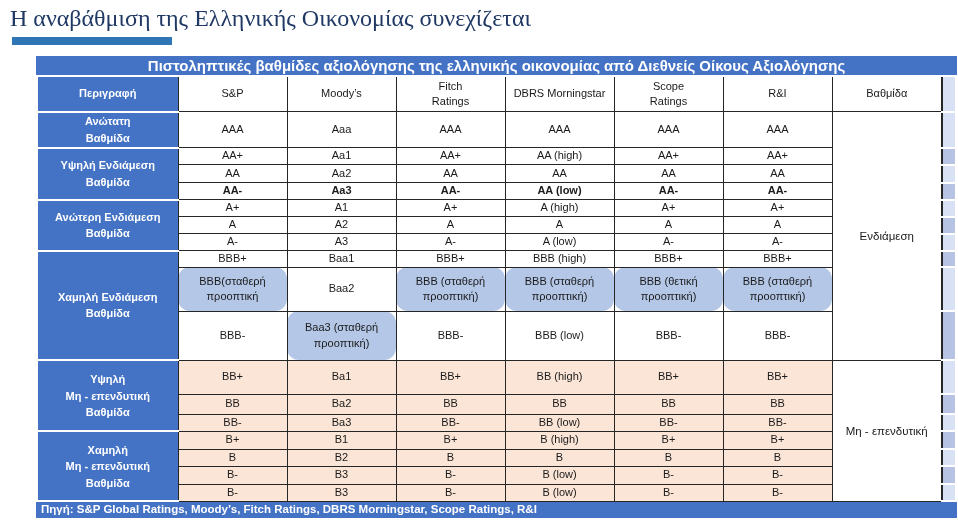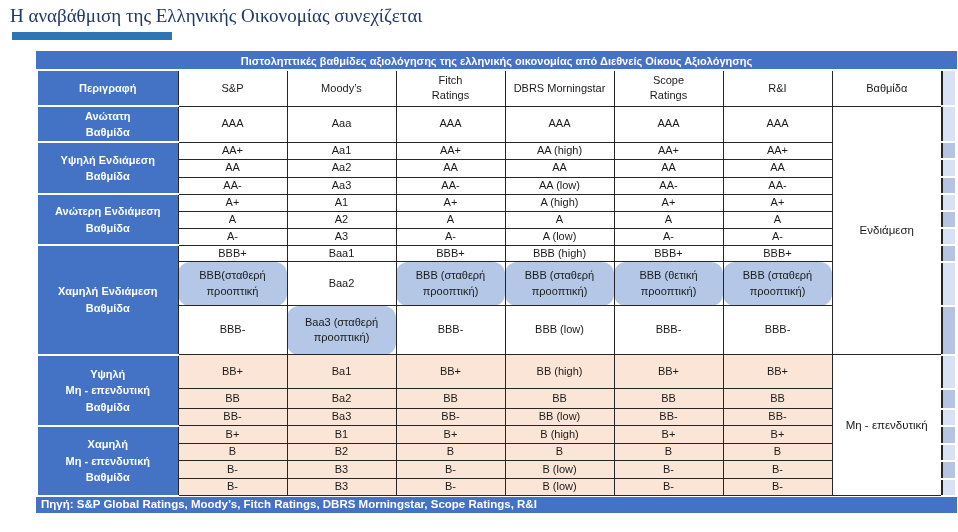--- a/index.html
+++ b/index.html
@@ -9,31 +9,31 @@
     --line:#262626; --outer:#24466B;
   }
   *{box-sizing:border-box;}
   html,body{margin:0;padding:0;}
   body{
     width:958px;height:532px;background:#ffffff;overflow:hidden;
     font-family:"Liberation Sans",sans-serif;
   }
   .title{
     font-family:"Liberation Serif",serif;font-weight:normal;
-    color:var(--navy);font-size:19px;margin:5px 0 0 10px;letter-spacing:0px;
+    color:var(--navy);font-size:24px;margin:5px 0 0 10px;letter-spacing:0px;
   }
   .title-bar{width:160px;height:8px;background:var(--bar);margin:5px 0 0 12px;}
   table.ratings{
     border-collapse:collapse;table-layout:fixed;width:919px;
     margin:11px 0 0 36px;border:2px solid var(--outer);
     font-size:11px;color:#1a1a1a;
   }
   td{padding:0 2px;text-align:center;vertical-align:middle;line-height:1.45;overflow:hidden;}
   td.band{
-    background:var(--blue);color:#fff;font-weight:bold;font-size:11px;
+    background:var(--blue);color:#fff;font-weight:bold;font-size:15px;
     border:2px solid var(--blue);border-bottom:2px solid #fff;height:18px;line-height:1.1;
   }
   td.colhead{background:#fff;border:1px solid var(--line);white-space:pre-line;line-height:1.35;}
   td.lbl{
     background:var(--blue);color:#fff;font-weight:bold;
     border:2px solid #fff;border-right:1px solid var(--line);
     white-space:pre-line;line-height:1.5;
   }
   td.lbl.head{border-right:1px solid var(--line);}
   td.data{background:#fff;border:1px solid var(--line);}
@@ -112,21 +112,21 @@
       </tr>
       <tr style="height: 18px;">
         <td class="data">AA</td>
         <td class="data">Aa2</td>
         <td class="data">AA</td>
         <td class="data">AA</td>
         <td class="data">AA</td>
         <td class="data">AA</td>
         <td class="strip s-light"></td>
       </tr>
-      <tr style="height: 17px;">
+      <tr style="height: 17px; font-weight: bold;">
         <td class="data">AA-</td>
         <td class="data">Aa3</td>
         <td class="data">AA-</td>
         <td class="data">AA (low)</td>
         <td class="data">AA-</td>
         <td class="data">AA-</td>
         <td class="strip s-dark"></td>
       </tr>
       <tr style="height: 17px;">
         <td class="lbl" rowspan="3">Ανώτερη Ενδιάμεση

